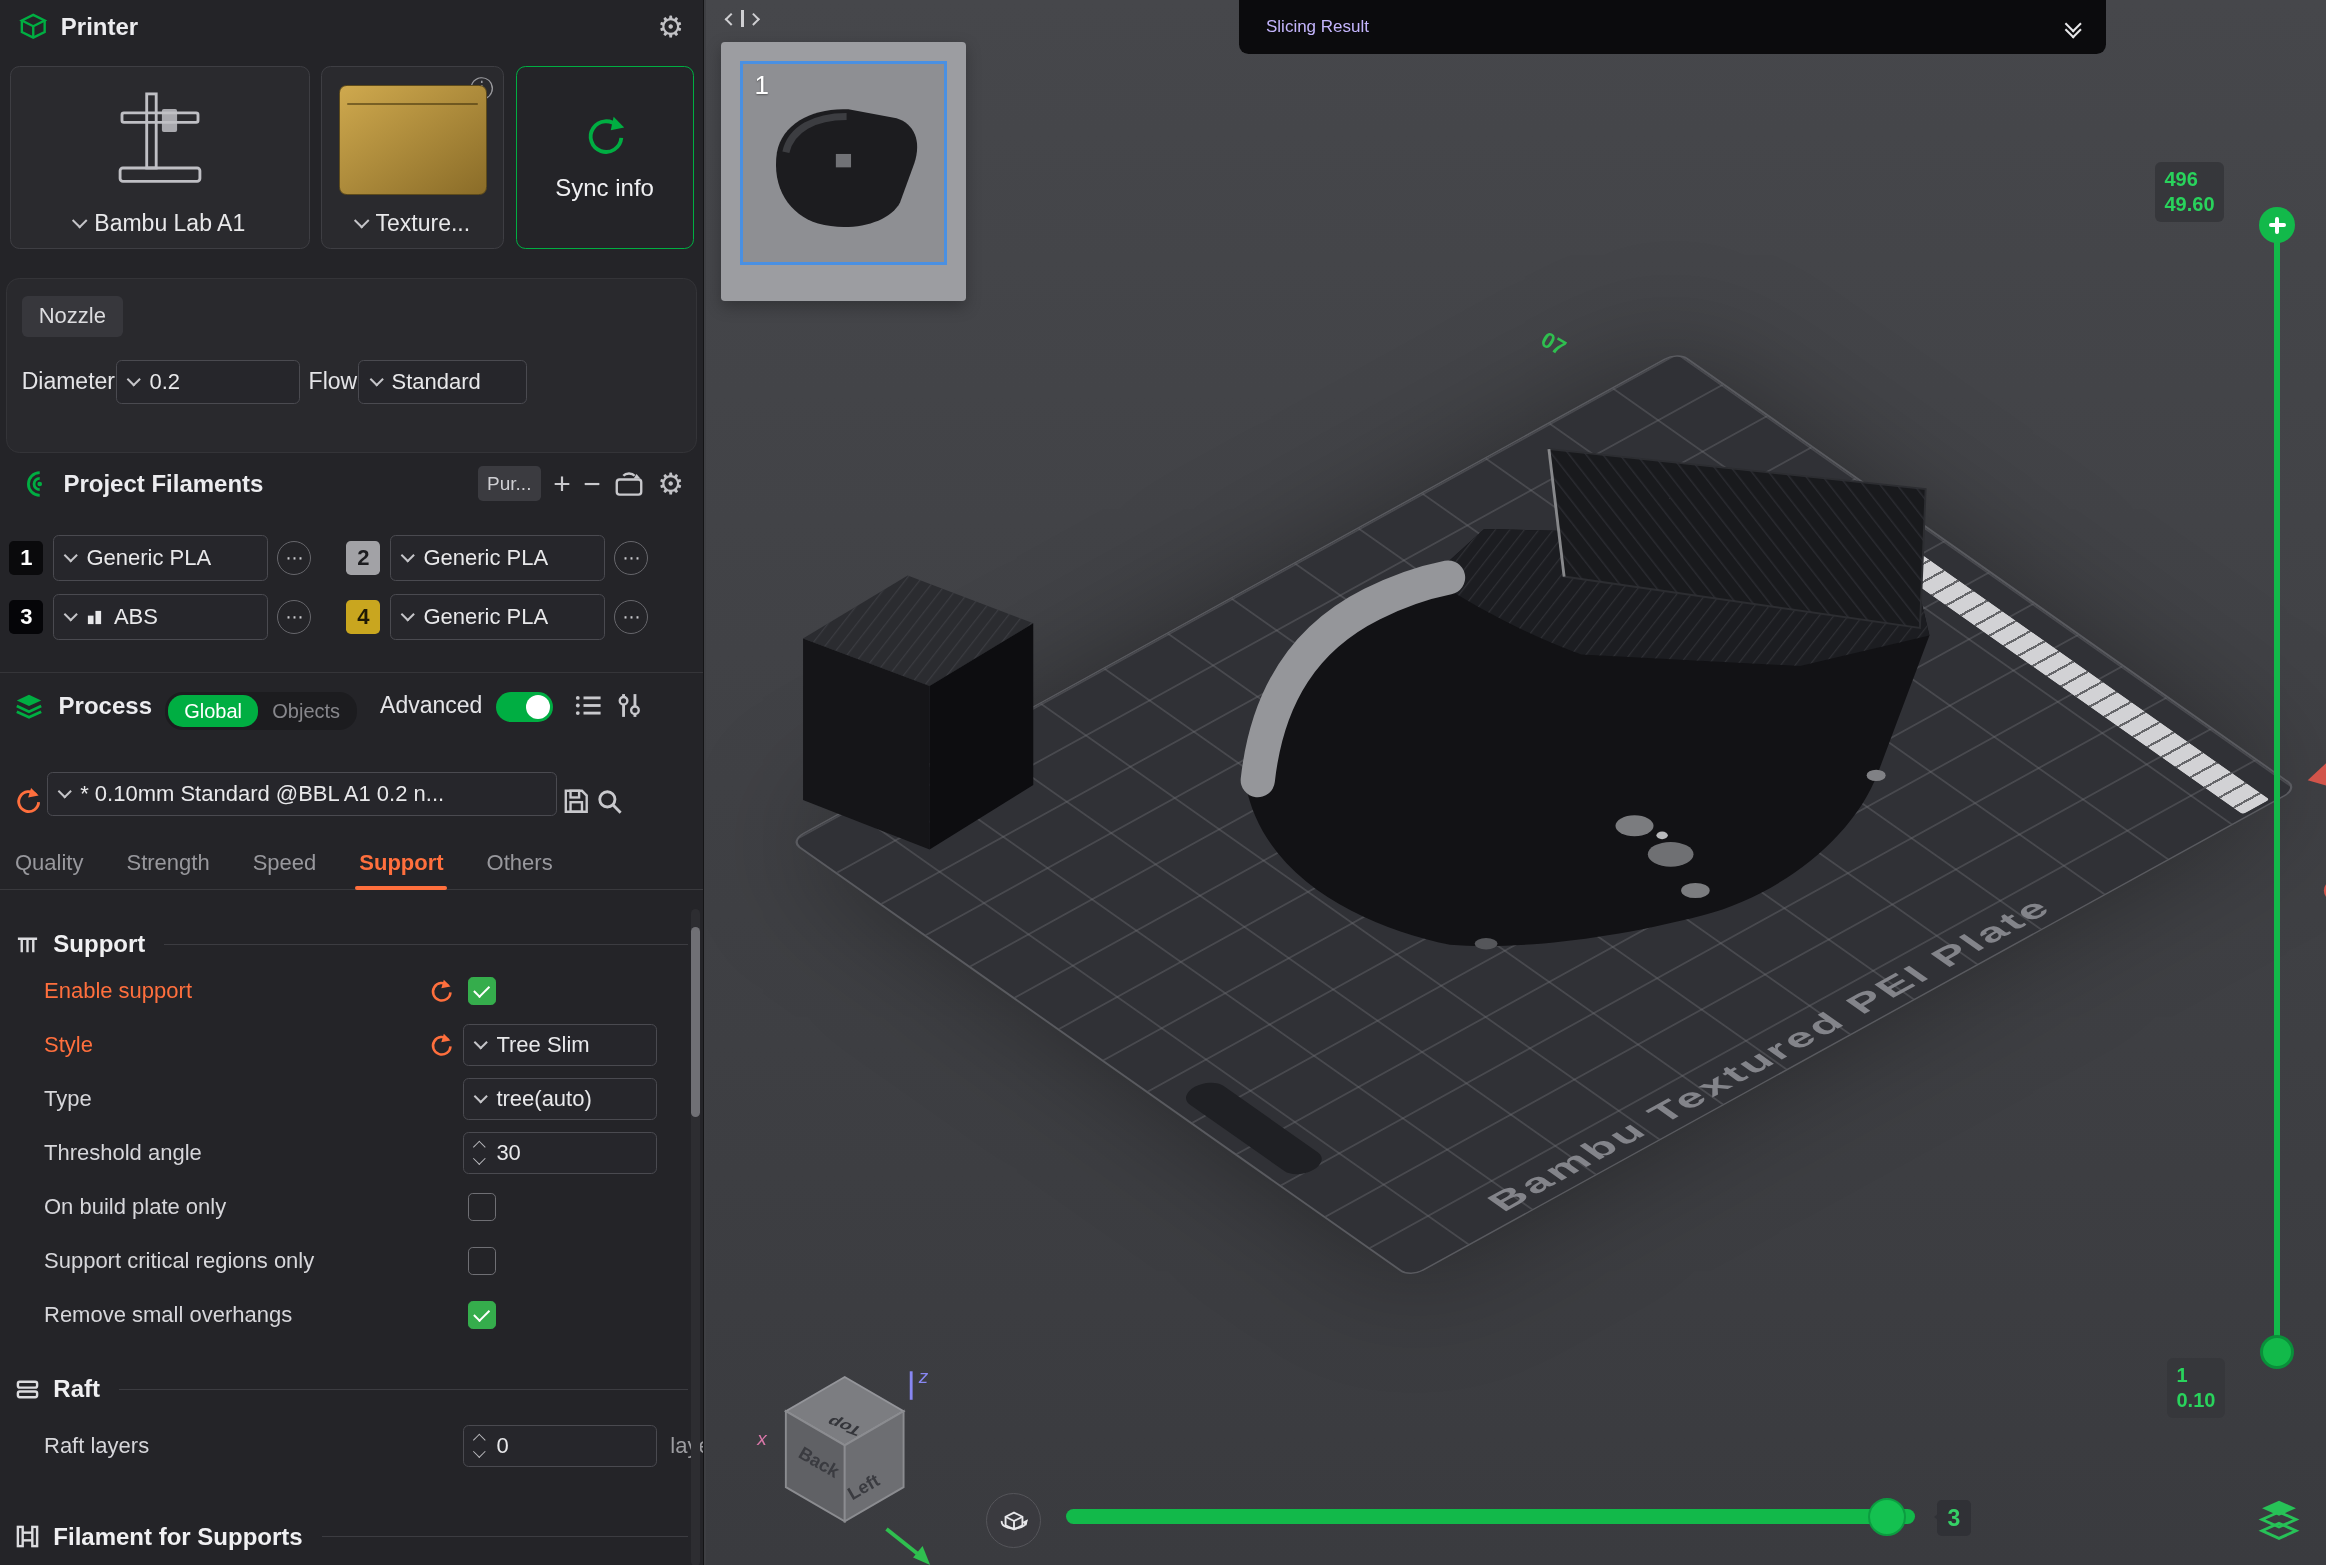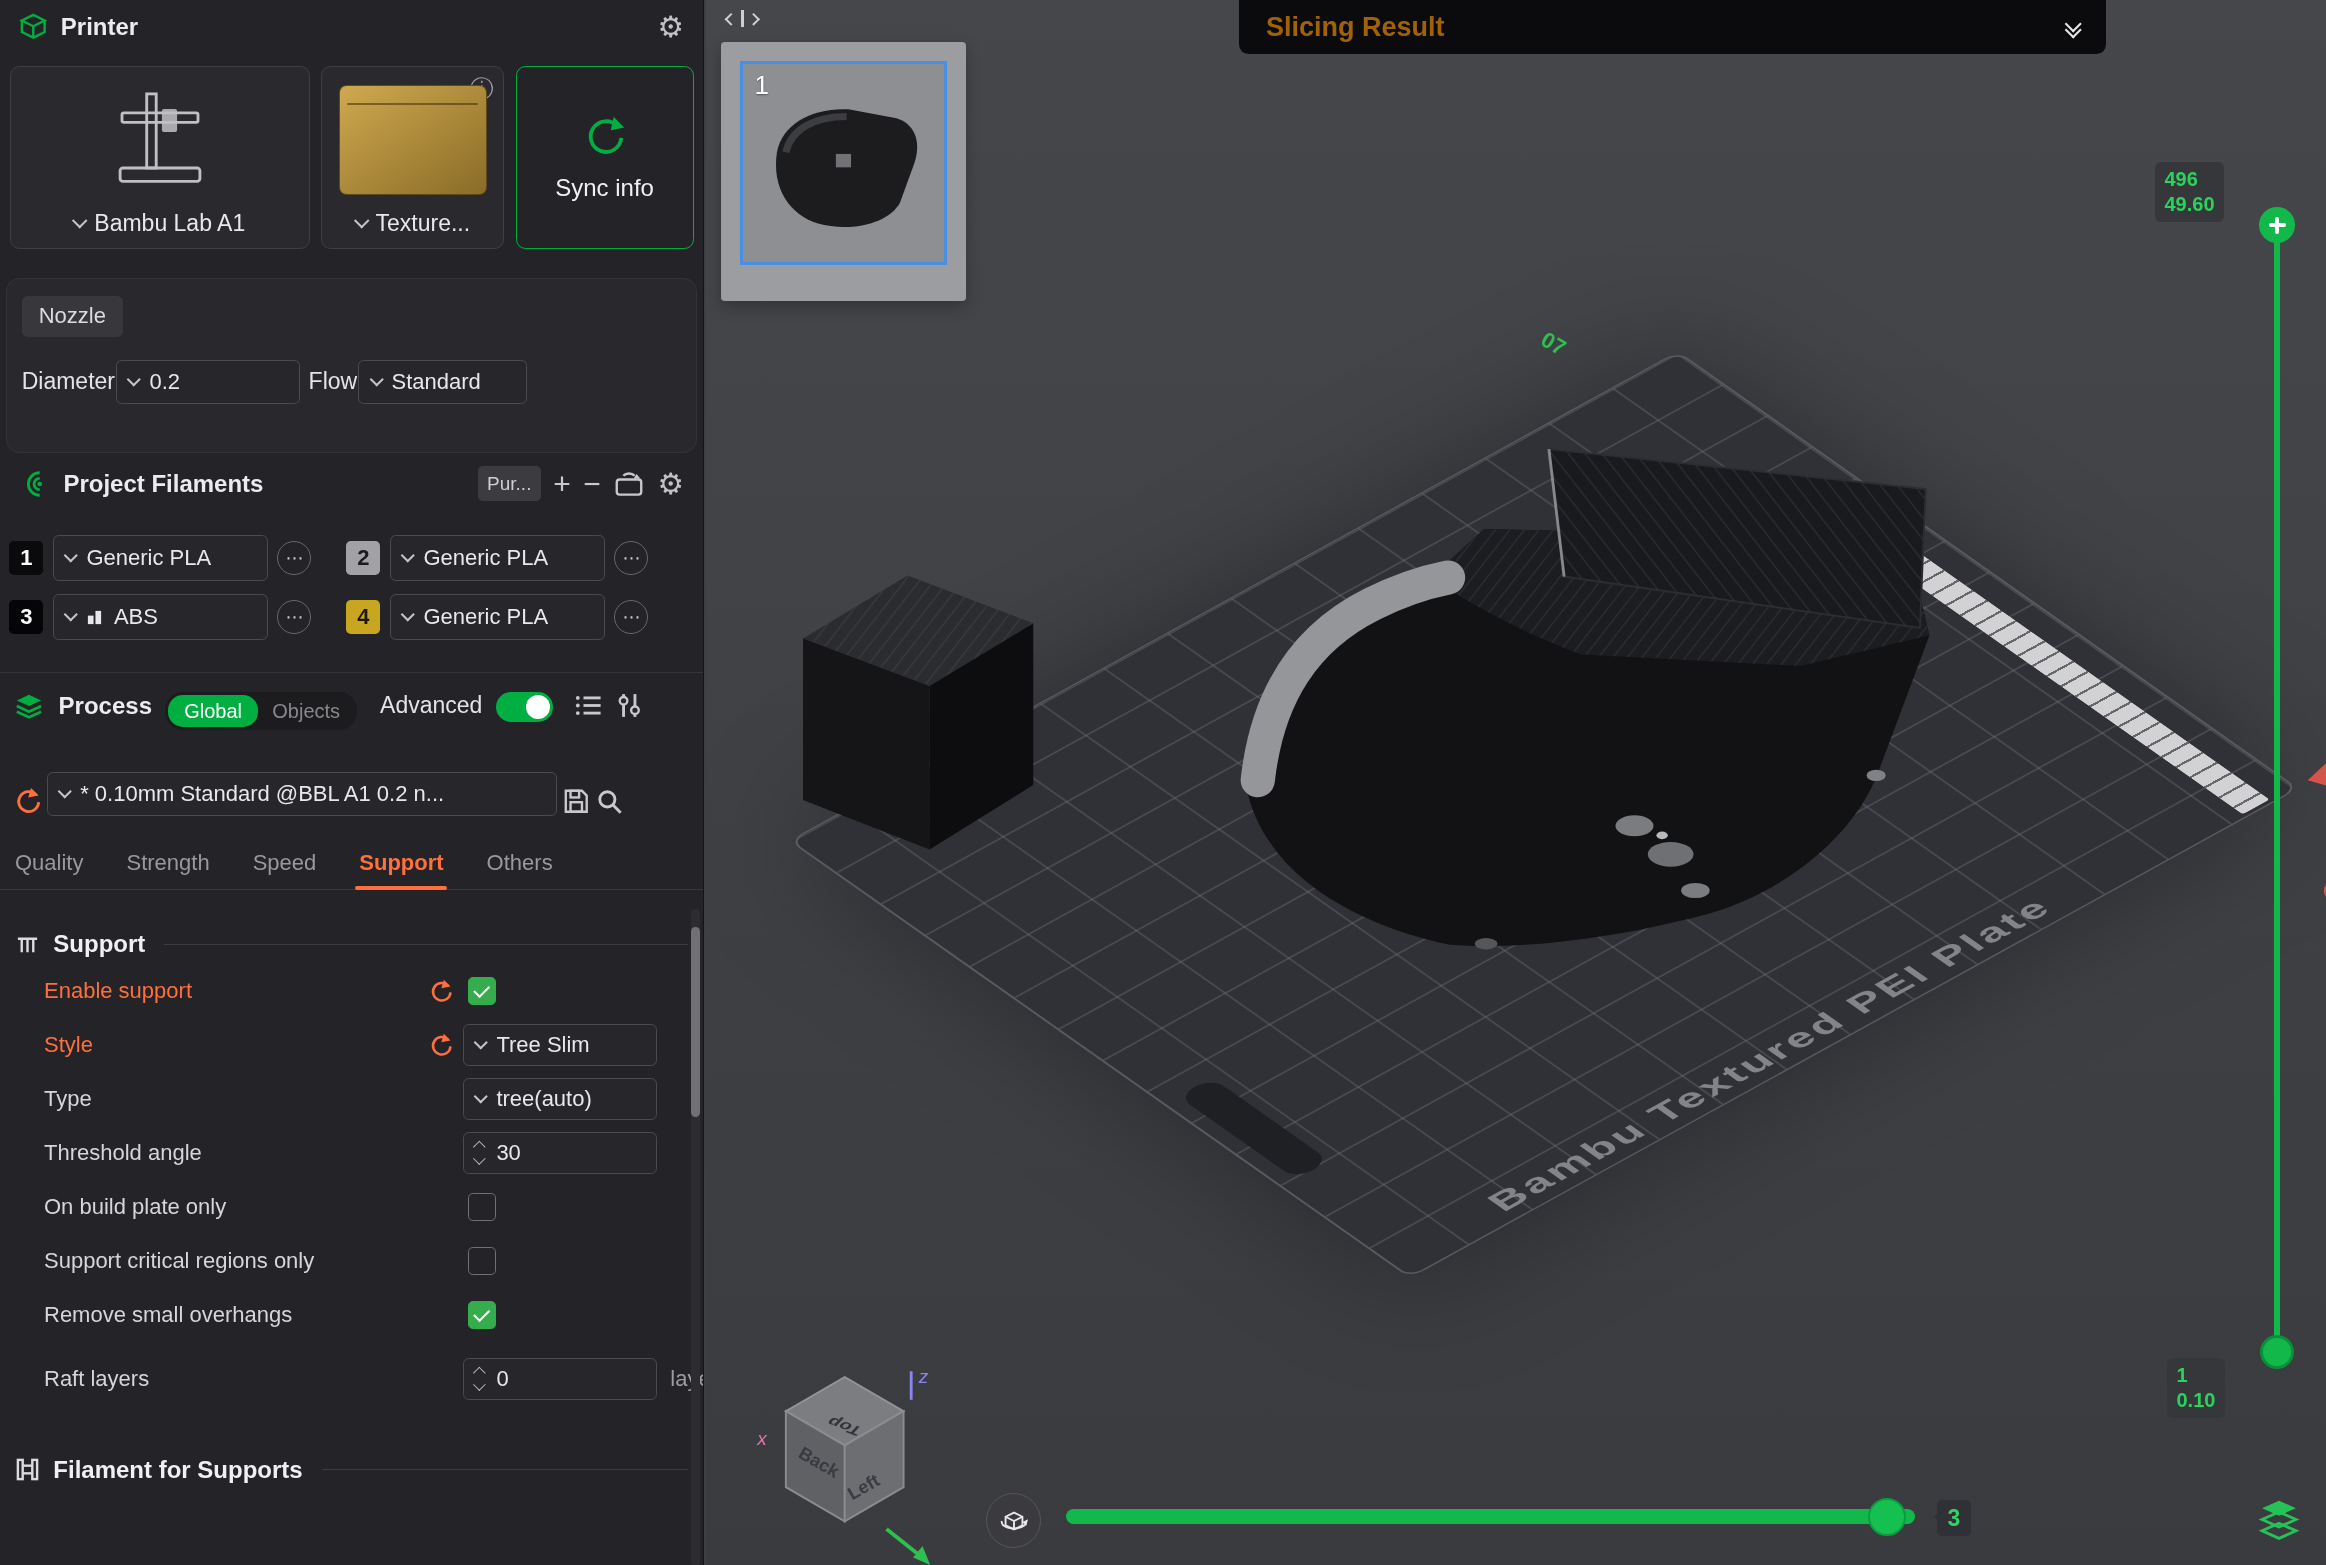--- a/index.html
+++ b/index.html
@@ -115,21 +115,21 @@
   .chvL{width:8.6px;height:8.6px;border-right:2.4px solid #cfcfd2;border-bottom:2.4px solid #cfcfd2;transform:rotate(135deg)}
   .chvR{width:8.6px;height:8.6px;border-right:2.4px solid #cfcfd2;border-bottom:2.4px solid #cfcfd2;transform:rotate(-45deg)}
   .vbar{width:2.9px;height:17px;background:#cfcfd2}
 
   #objcard{position:absolute;left:15px;top:42px;width:245px;height:259px;background:#9c9da1;border-radius:3.8px;z-index:5;box-shadow:0 5.7px 15px rgba(0,0,0,.25)}
   #objthumb{position:absolute;left:19px;top:19px;width:207px;height:204px;background:#8e8f93;border:3.8px solid #4a90e2}
   #objnum{position:absolute;left:11.4px;top:5.7px;font-size:26px;color:#fff;font-weight:400;z-index:2;text-shadow:0 1px 1.9px rgba(0,0,0,.4)}
 
   #slicebar{position:absolute;left:533px;top:0;width:867px;height:54px;background:#0b0b0d;border-radius:0 0 9.5px 9.5px;
     display:flex;align-items:center;padding:0 27px;z-index:6}
-  #slicebar .txt{font-size:27px;font-weight:700;color:#a16207}
+  #slicebar .txt{font-size:17px;font-weight:400;color:#c4b5fd}
   .dblchv{margin-left:auto;display:flex;flex-direction:column;gap:1.9px}
   .dblchv .c{width:12.4px;height:12.4px;border-right:2.9px solid #e8e8ea;border-bottom:2.9px solid #e8e8ea;transform:rotate(45deg)}
   .dblchv .c + .c{margin-top:-8.6px}
 
   .val-chip{position:absolute;background:#36373b;border-radius:6px;padding:4.8px 9.5px;text-align:left;z-index:6;line-height:25px}
   .val-chip div{font-size:20px;color:#29d35c;font-weight:600}
   #vline{position:absolute;left:1568px;top:228px;width:5.7px;height:1122px;background:#12b94a;z-index:4}
   #vtop{position:absolute;left:1553px;top:207px;width:36px;height:36px;border-radius:50%;background:#12b94a;z-index:5}
   #vtop::before{content:"";position:absolute;left:9.5px;top:16px;width:17px;height:3.8px;background:#fff;border-radius:1.9px}
   #vtop::after{content:"";position:absolute;left:16px;top:9.5px;width:3.8px;height:17px;background:#fff;border-radius:1.9px}
@@ -397,20 +397,28 @@
       <div class="set-row">
         <span class="set-lbl">Support critical regions only</span>
         <span class="cb"></span>
       </div>
 
       <div class="set-row">
         <span class="set-lbl">Remove small overhangs</span>
         <span class="cb on"></span>
       </div>
 
+      <div class="grp tight">
+        <svg width="25" height="25" viewBox="0 0 26 26">
+          <rect x="3" y="5" width="20" height="6" rx="2" fill="none" stroke="#dcdcdf" stroke-width="2.5"></rect>
+          <rect x="3" y="15" width="20" height="6" rx="2" fill="none" stroke="#dcdcdf" stroke-width="2.5"></rect>
+        </svg>
+        <span class="grp-title">Raft</span>
+        <span class="grp-line"></span>
+      </div>
 
       <div class="set-row" style="margin-top:9.5px">
         <span class="set-lbl">Raft layers</span>
         <div class="ctrl">
           <div class="spin">
             <span class="spin-arrows">
               <i class="sarr up"></i>
               <i class="sarr dn"></i>
             </span>
             <span>0</span>

